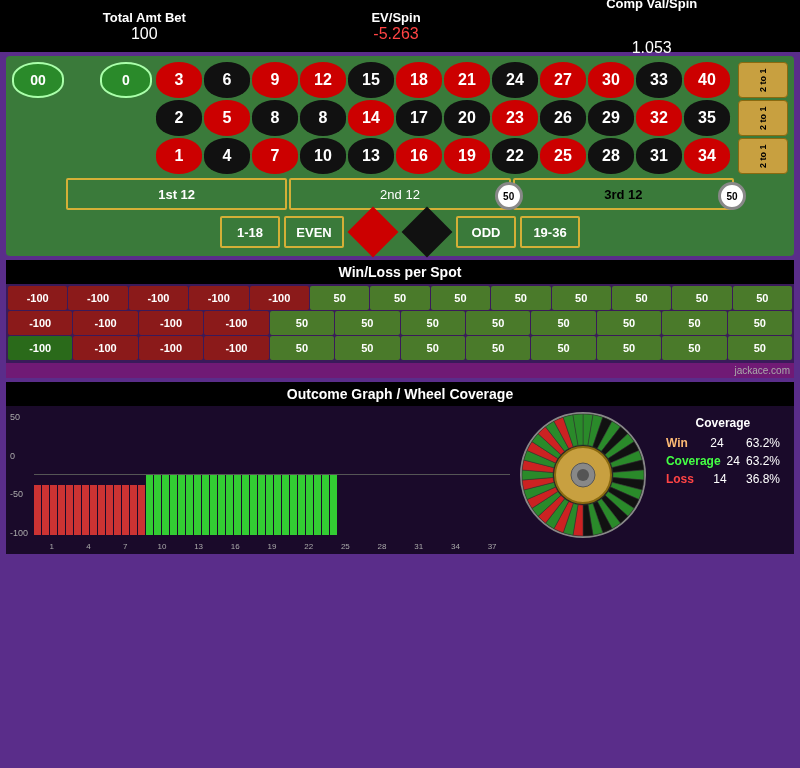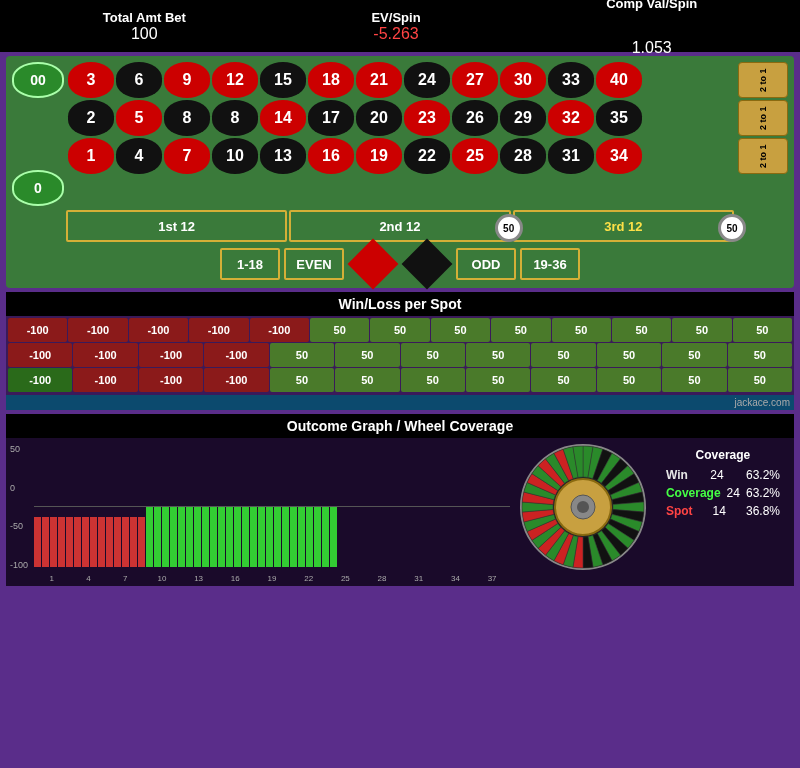--- a/index.html
+++ b/index.html
@@ -45,21 +45,21 @@
     }
 
     .numbers-row {
       display: flex;
       gap: 2px;
       align-items: center;
     }
 
     .zero-col {
       display: flex;
-      flex-direction: column;
+      flex-direction: row;
       gap: 18px;
       margin-right: 2px;
     }
 
     .cell {
       width: 46px;
       height: 36px;
       border-radius: 50% / 45%;
       display: flex;
       align-items: center;
@@ -167,21 +167,21 @@
     .diamond-wrapper {
       width: 50px;
       height: 36px;
       display: flex;
       align-items: center;
       justify-content: center;
     }
 
     
     #winloss-section {
-      background: #0c4a6e;
+      background: #701a75;
       margin: 4px 6px;
     }
 
     .winloss-title {
       background: #000;
       color: #fff;
       text-align: center;
       font-size: 14px;
       font-weight: bold;
       padding: 4px;
@@ -283,21 +283,21 @@
       margin-bottom: 6px;
       text-align: center;
     }
     .coverage-row {
       display: flex;
       justify-content: space-between;
       font-size: 12px;
       margin-bottom: 4px;
       gap: 6px;
     }
-    .cov-win { color: #e5e5e5; font-weight: bold; }
+    .cov-win { color: #fdba74; font-weight: bold; }
     .cov-jackpot { color: #44ff44; font-weight: bold; }
     .cov-whack { color: #ff4444; font-weight: bold; }
     .cov-num { color: #fff; }
     .cov-pct { color: #fff; }
 
     
     .zero-double { width: 52px; height: 36px; font-size: 14px; }
     .zero-single { width: 52px; height: 36px; font-size: 14px; }
 
     .outside-bets-row {
@@ -388,25 +388,25 @@
       <div class="two-to-one-btn">2 to 1</div>
       <div class="two-to-one-btn">2 to 1</div>
     </div>
   </div>
 
   <div style="display:flex; gap:2px; margin-top:4px; padding-left:54px; padding-right:54px;">
     <div class="dozen-box dozen-1" style="position:relative;">
       <span style="color:#fff;font-weight:bold;font-size:13px;padding:0 20px;">1st 12</span>
     </div>
     <div class="dozen-box dozen-2" style="position:relative;">
-      <span style="color:#fff;font-weight:bold;font-size:13px;padding:0 20px;">2nd 12</span>
+      <span style="color:#fff;font-weight:normal;font-size:13px;padding:0 20px;">2nd 12</span>
       <div class="chip-circle">50</div>
     </div>
     <div class="dozen-box dozen-3" style="position:relative;">
-      <span style="color:#fde047;font-weight:bold;font-size:13px;padding:0 20px;">3rd 12</span>
+      <span style="color:#000000;font-weight:bold;font-size:13px;padding:0 20px;">3rd 12</span>
       <div class="chip-circle">50</div>
     </div>
   </div>
 
   <div class="outside-bets-row">
     <div class="bet-box">1-18</div>
     <div class="bet-box">EVEN</div>
     <div class="diamond-wrapper">
       <div class="red-diamond"></div>
     </div>
@@ -601,19 +601,19 @@
         <span class="cov-win">Win</span>
         <span class="cov-num">24</span>
         <span class="cov-pct">63.2%</span>
       </div>
       <div class="coverage-row">
         <span class="cov-jackpot">Coverage</span>
         <span class="cov-num">24</span>
         <span class="cov-pct">63.2%</span>
       </div>
       <div class="coverage-row">
-        <span class="cov-whack">Spot</span>
+        <span class="cov-whack">Loss</span>
         <span class="cov-num">14</span>
         <span class="cov-pct">36.8%</span>
       </div>
     </div>
   </div>
 </div>
 
 </body></html>

